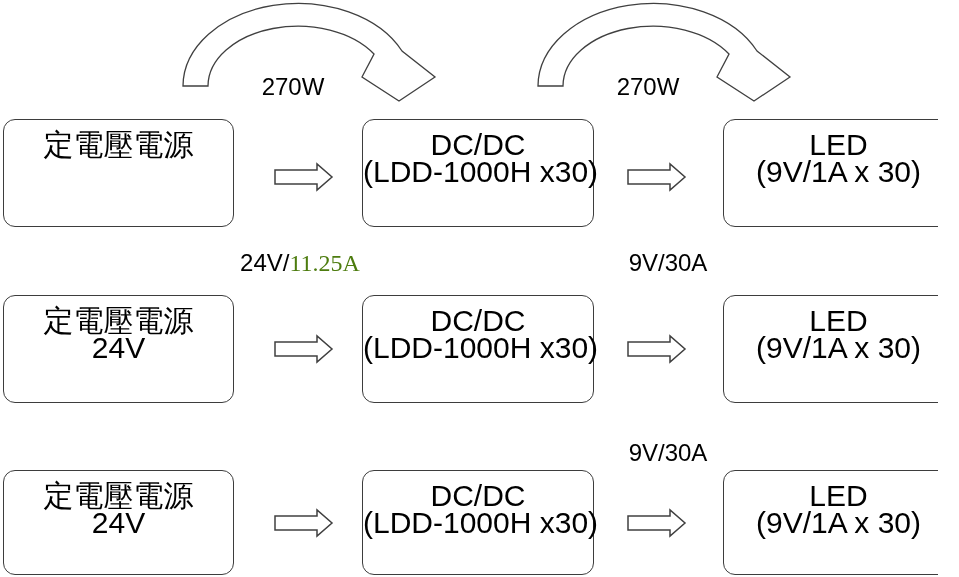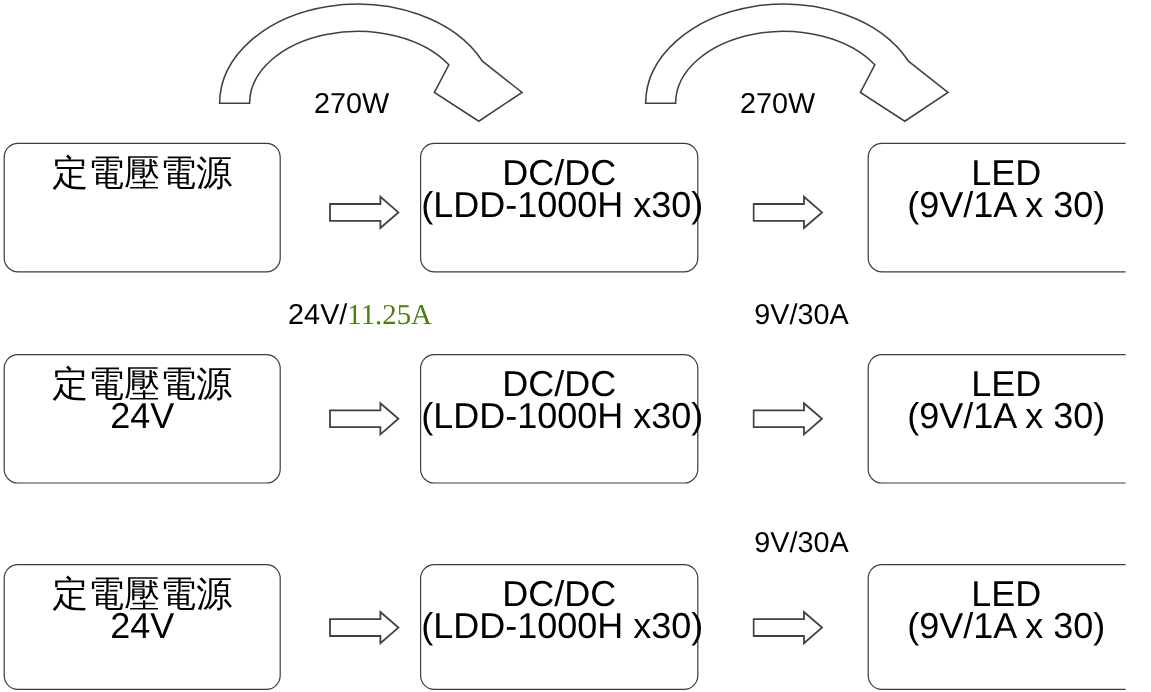--- a/index.html
+++ b/index.html
@@ -19,21 +19,21 @@
     box-sizing:border-box;
     text-align:center;
     padding-top:11px;
   }
   .box .line{
     font-size:30px;
     line-height:27px;
     white-space:nowrap;
   }
   .col1{left:3px;width:231px;}
-  .col2{left:350px;width:232px;}
+  .col2{left:362px;width:232px;}
   .col3{left:723px;width:231px;}
   .row1{top:119px;height:108px;}
   .row2{top:295px;height:108px;}
   .row3{top:470px;height:105px;}
 
   svg.flow-arrow, svg.curve-arrow{position:absolute;}
   svg.flow-arrow path{fill:#ffffff;stroke:#404040;stroke-width:1.5;}
   svg.curve-arrow path{fill:#ffffff;stroke:#404040;stroke-width:1.3;}
 
   .flow-label{

